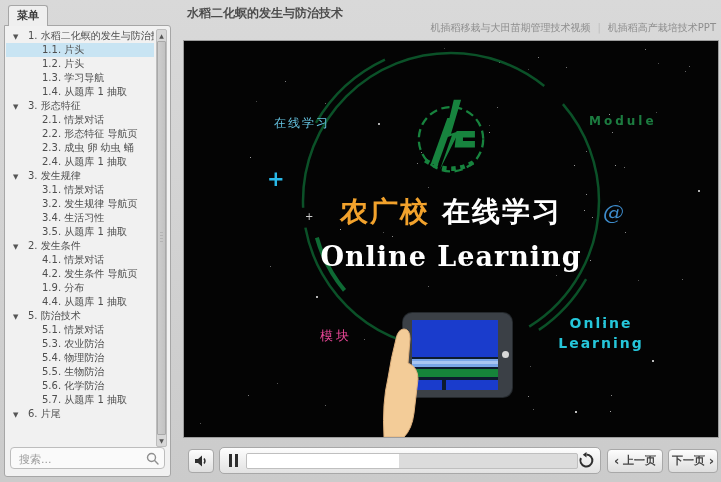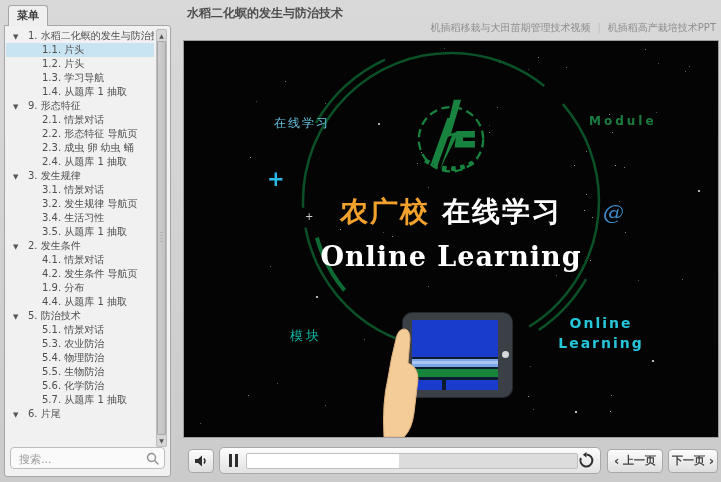--- a/index.html
+++ b/index.html
@@ -62,21 +62,21 @@
     background:#040404;outline:1px solid #9d9d9d;overflow:hidden;}
   .star{position:absolute;width:1px;height:1px;background:#fff;border-radius:50%;}
   .ring-svg,.starfield{position:absolute;left:0;top:0;width:534px;height:396px;}
 
   .ov{position:absolute;}
   .ov-online-small{left:90px;top:74px;color:#66c4e2;font-size:12px;letter-spacing:2px;}
   .ov-plus{left:83px;top:126px;color:#29b9e8;font-size:21px;font-weight:bold;}
   .ov-plus2{left:121px;top:170px;color:#cfcfcf;font-size:10px;}
   .ov-module{left:405px;top:73px;color:#1c7c40;font-size:12px;font-weight:bold;letter-spacing:3px;}
   .ov-at{left:419px;top:160px;color:#3e8ccc;font-size:21px;font-family:"DejaVu Serif",serif;font-style:italic;}
-  .ov-mokuai{left:106px;top:286px;color:#14b8a6;font-size:13px;letter-spacing:3px;}
+  .ov-mokuai{left:136px;top:286px;color:#ec4899;font-size:13px;letter-spacing:3px;}
   .ov-online-br{left:352px;top:272px;width:130px;text-align:center;color:#25c6da;
     font-size:14px;font-weight:bold;letter-spacing:2px;line-height:20px;}
 
   .logo{position:absolute;left:219px;top:55px;width:96px;height:92px;}
   .main-title{position:absolute;left:0;top:152px;width:534px;text-align:center;
     font-size:28px;font-weight:bold;letter-spacing:2px;white-space:nowrap;}
   .main-title .cn-orange{color:#f2a22c;margin-right:12px;}
   .main-title .cn-white{color:#ffffff;}
   .sub-title{position:absolute;left:0;top:200px;width:534px;text-align:center;
     font-family:"DejaVu Serif","Liberation Serif",serif;font-weight:bold;
@@ -128,21 +128,21 @@
 
   <div class="menu-tab" data-name="tab-menu">菜单</div>
 
   <div class="side-panel" data-name="sidebar">
     <div class="tree" data-name="menu-tree">
         <div class="tree-row" data-name="tree-item"><span class="tri" data-name="expand-arrow-icon">▼</span><span data-name="tree-item-label">1. 水稻二化螟的发生与防治技术</span></div>
         <div class="tree-row child selected" data-name="tree-item"><span data-name="tree-item-label">1.1. 片头</span></div>
         <div class="tree-row child" data-name="tree-item"><span data-name="tree-item-label">1.2. 片头</span></div>
         <div class="tree-row child" data-name="tree-item"><span data-name="tree-item-label">1.3. 学习导航</span></div>
         <div class="tree-row child" data-name="tree-item"><span data-name="tree-item-label">1.4. 从题库 1 抽取</span></div>
-        <div class="tree-row" data-name="tree-item"><span class="tri" data-name="expand-arrow-icon">▼</span><span data-name="tree-item-label">9. 形态特征</span></div>
+        <div class="tree-row" data-name="tree-item"><span class="tri" data-name="expand-arrow-icon">▼</span><span data-name="tree-item-label">3. 形态特征</span></div>
         <div class="tree-row child" data-name="tree-item"><span data-name="tree-item-label">2.1. 情景对话</span></div>
         <div class="tree-row child" data-name="tree-item"><span data-name="tree-item-label">2.2. 形态特征 导航页</span></div>
         <div class="tree-row child" data-name="tree-item"><span data-name="tree-item-label">2.3. 成虫 卵 幼虫 蛹</span></div>
         <div class="tree-row child" data-name="tree-item"><span data-name="tree-item-label">2.4. 从题库 1 抽取</span></div>
         <div class="tree-row" data-name="tree-item"><span class="tri" data-name="expand-arrow-icon">▼</span><span data-name="tree-item-label">3. 发生规律</span></div>
         <div class="tree-row child" data-name="tree-item"><span data-name="tree-item-label">3.1. 情景对话</span></div>
         <div class="tree-row child" data-name="tree-item"><span data-name="tree-item-label">3.2. 发生规律 导航页</span></div>
         <div class="tree-row child" data-name="tree-item"><span data-name="tree-item-label">3.4. 生活习性</span></div>
         <div class="tree-row child" data-name="tree-item"><span data-name="tree-item-label">3.5. 从题库 1 抽取</span></div>
         <div class="tree-row" data-name="tree-item"><span class="tri" data-name="expand-arrow-icon">▼</span><span data-name="tree-item-label">2. 发生条件</span></div>

